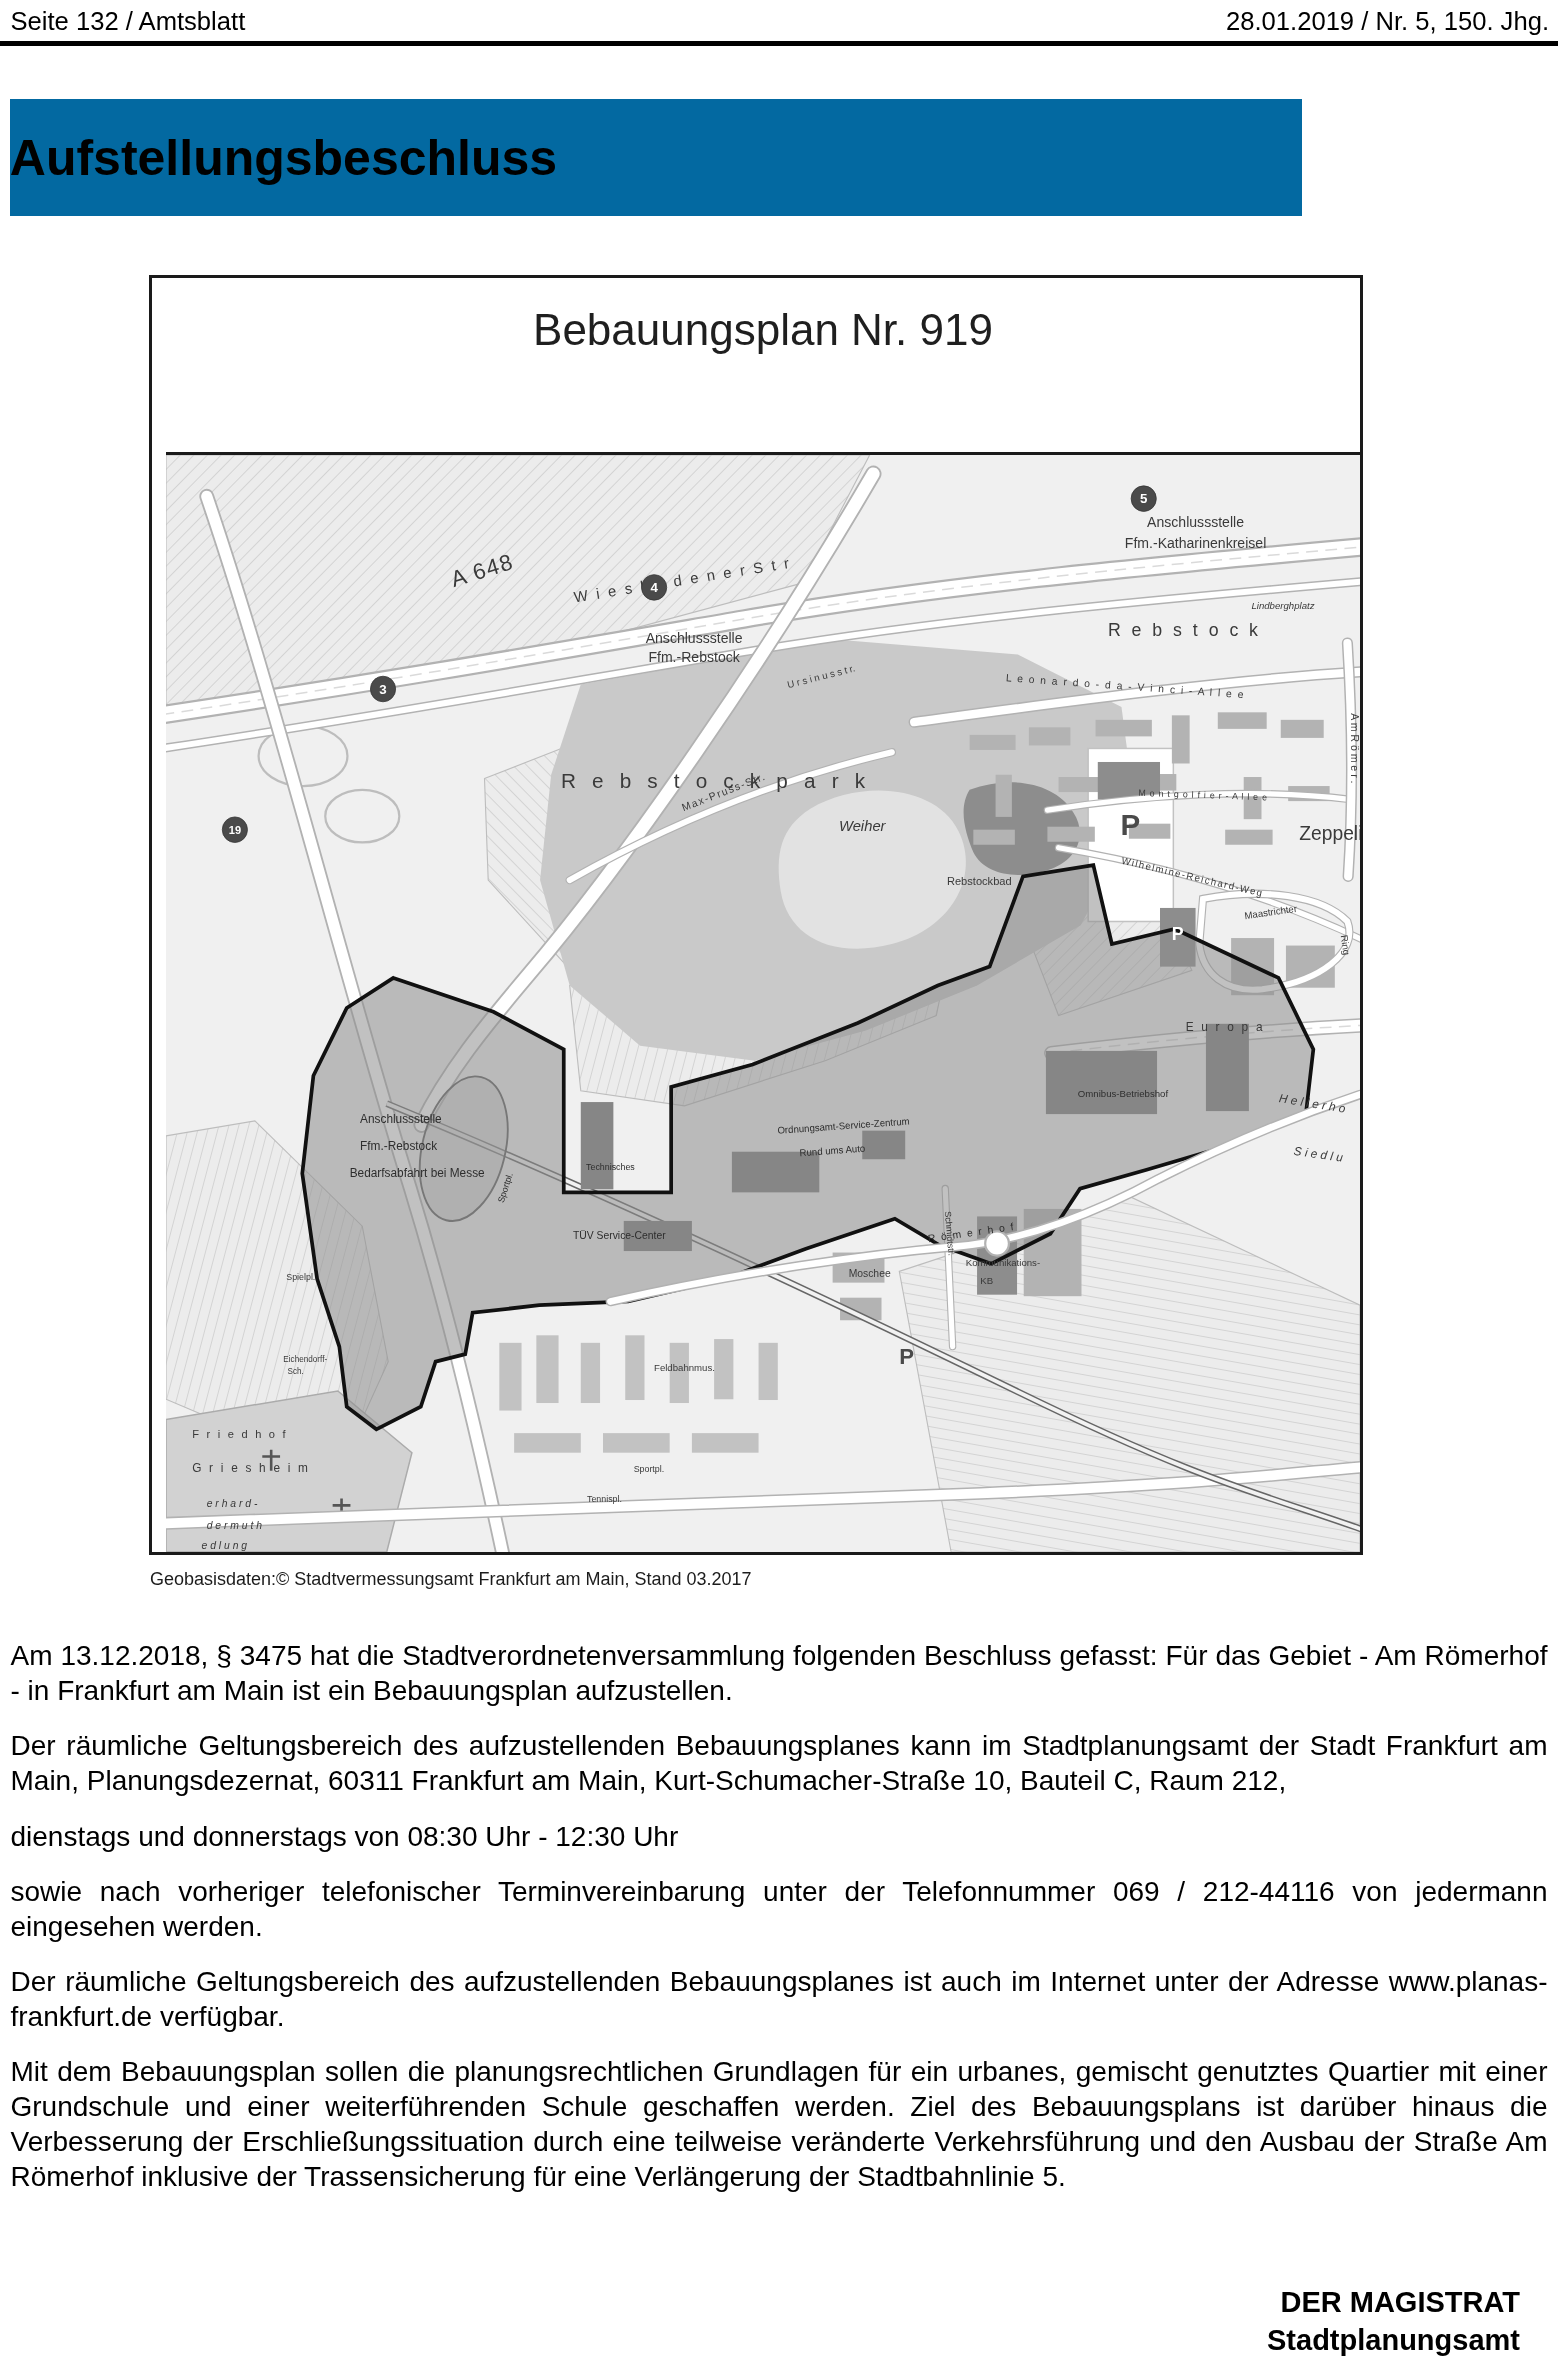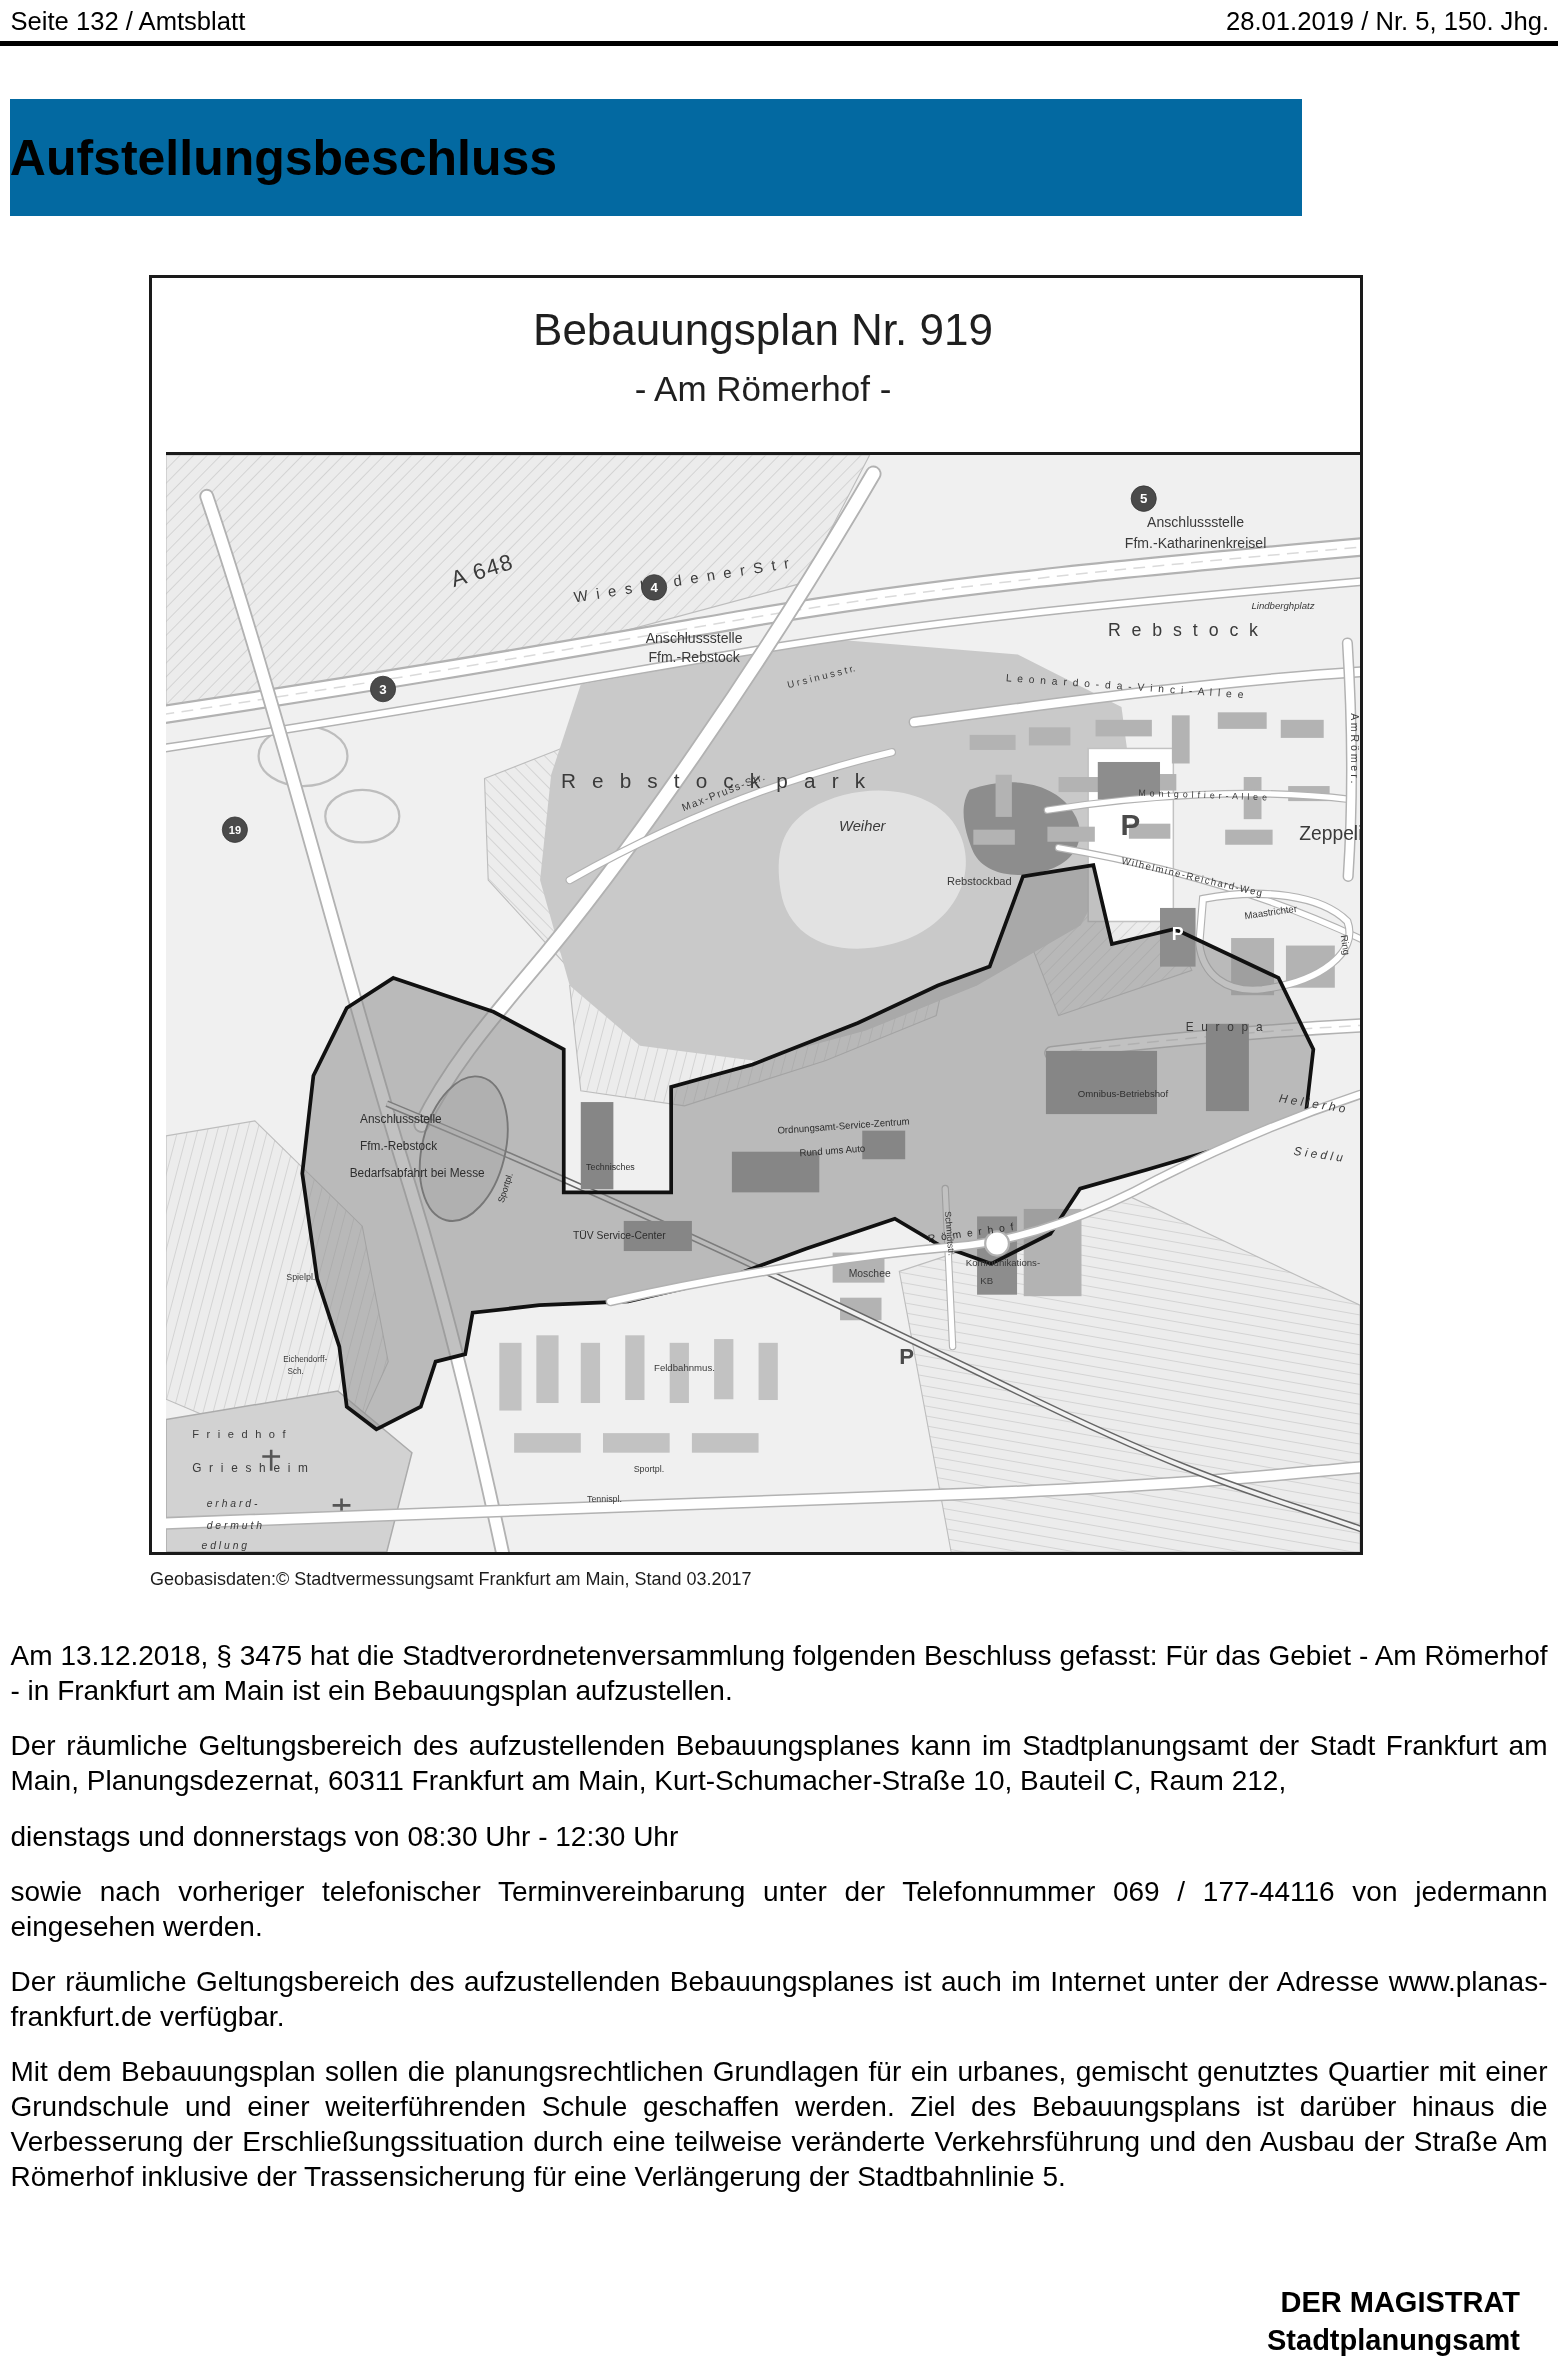--- a/index.html
+++ b/index.html
@@ -47,21 +47,20 @@
 </header>
 <div class="rule"></div>
 
 <section class="banner">
   <h1>Aufstellungsbeschluss</h1>
 </section>
 
 <figure class="figure" style="margin:0">
   <div class="figure-title">
     <div class="t1">Bebauungsplan Nr. 919</div>
-    <div class="t2">- Am Römerhof -</div>
   </div>
   <div class="map-wrap">
     <svg id="map-svg" viewBox="0 0 1612 1458" preserveAspectRatio="none">
       <defs>
         <pattern id="h1" width="13" height="13" patternUnits="userSpaceOnUse" patternTransform="rotate(45)">
           <rect width="13" height="13" fill="#ececec"></rect>
           <line x1="0" y1="0" x2="0" y2="13" stroke="#c3c3c3" stroke-width="1.6"></line>
         </pattern>
         <pattern id="h2" width="13" height="13" patternUnits="userSpaceOnUse" patternTransform="rotate(-45)">
           <rect width="13" height="13" fill="#ececec"></rect>
@@ -266,21 +265,21 @@
     </svg>
   </div>
 </figure>
 
 <div class="caption">Geobasisdaten:© Stadtvermessungsamt Frankfurt am Main, Stand 03.2017</div>
 
 <main class="body-text">
   <p>Am 13.12.2018, § 3475 hat die Stadtverordnetenversammlung folgenden Beschluss gefasst: Für das Gebiet - Am Römerhof - in Frankfurt am Main ist ein Bebauungsplan aufzustellen.</p>
   <p>Der räumliche Geltungsbereich des aufzustellenden Bebauungsplanes kann im Stadtplanungsamt der Stadt Frankfurt am Main, Planungsdezernat, 60311 Frankfurt am Main, Kurt-Schumacher-Straße 10, Bauteil C, Raum 212,</p>
   <p>dienstags und donnerstags von 08:30 Uhr - 12:30 Uhr</p>
-  <p>sowie nach vorheriger telefonischer Terminvereinbarung unter der Telefonnummer 069 / 177-44116 von jedermann eingesehen werden.</p>
+  <p>sowie nach vorheriger telefonischer Terminvereinbarung unter der Telefonnummer 069 / 212-44116 von jedermann eingesehen werden.</p>
   <p>Der räumliche Geltungsbereich des aufzustellenden Bebauungsplanes ist auch im Internet unter der Adresse www.planas-frankfurt.de verfügbar.</p>
   <p>Mit dem Bebauungsplan sollen die planungsrechtlichen Grundlagen für ein urbanes, gemischt genutztes Quartier mit einer Grundschule und einer weiterführenden Schule geschaffen werden. Ziel des Bebauungsplans ist darüber hinaus die Verbesserung der Erschließungssituation durch eine teilweise veränderte Verkehrsführung und den Ausbau der Straße Am Römerhof inklusive der Trassensicherung für eine Verlängerung der Stadtbahnlinie 5.</p>
 </main>
 
 <div class="signature">
   <div>DER MAGISTRAT</div>
   <div>Stadtplanungsamt</div>
 </div>
 
 

